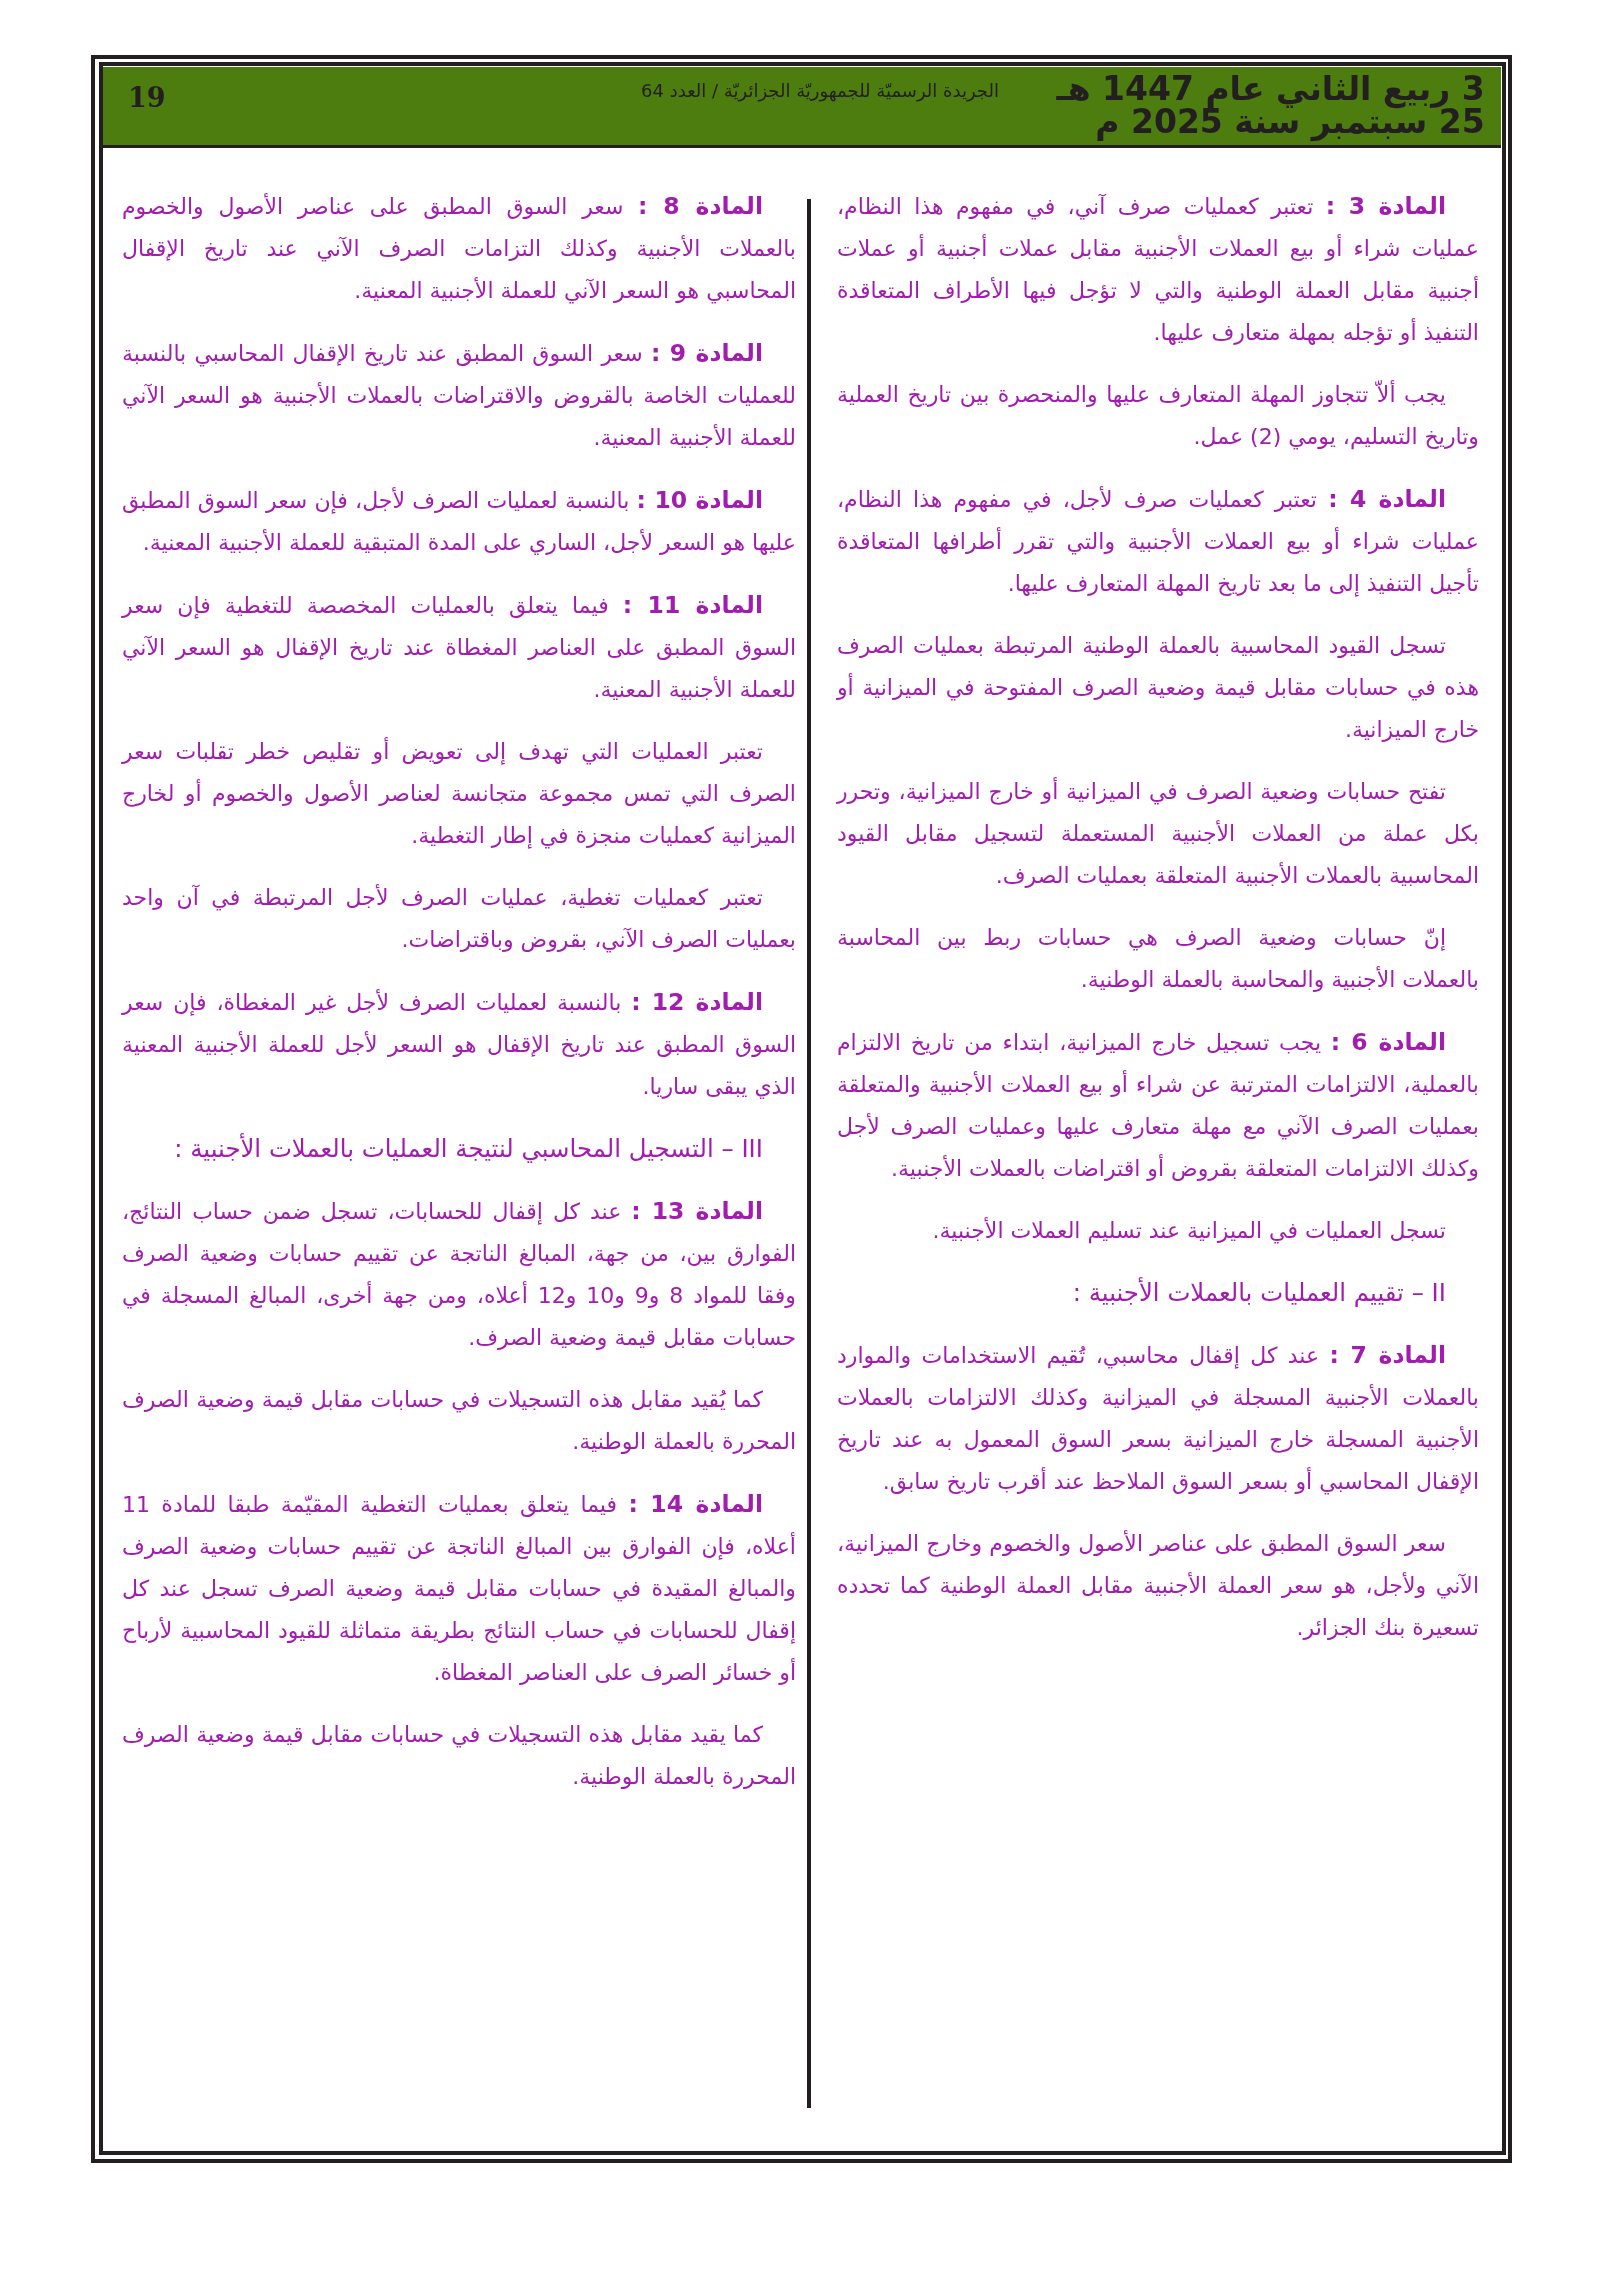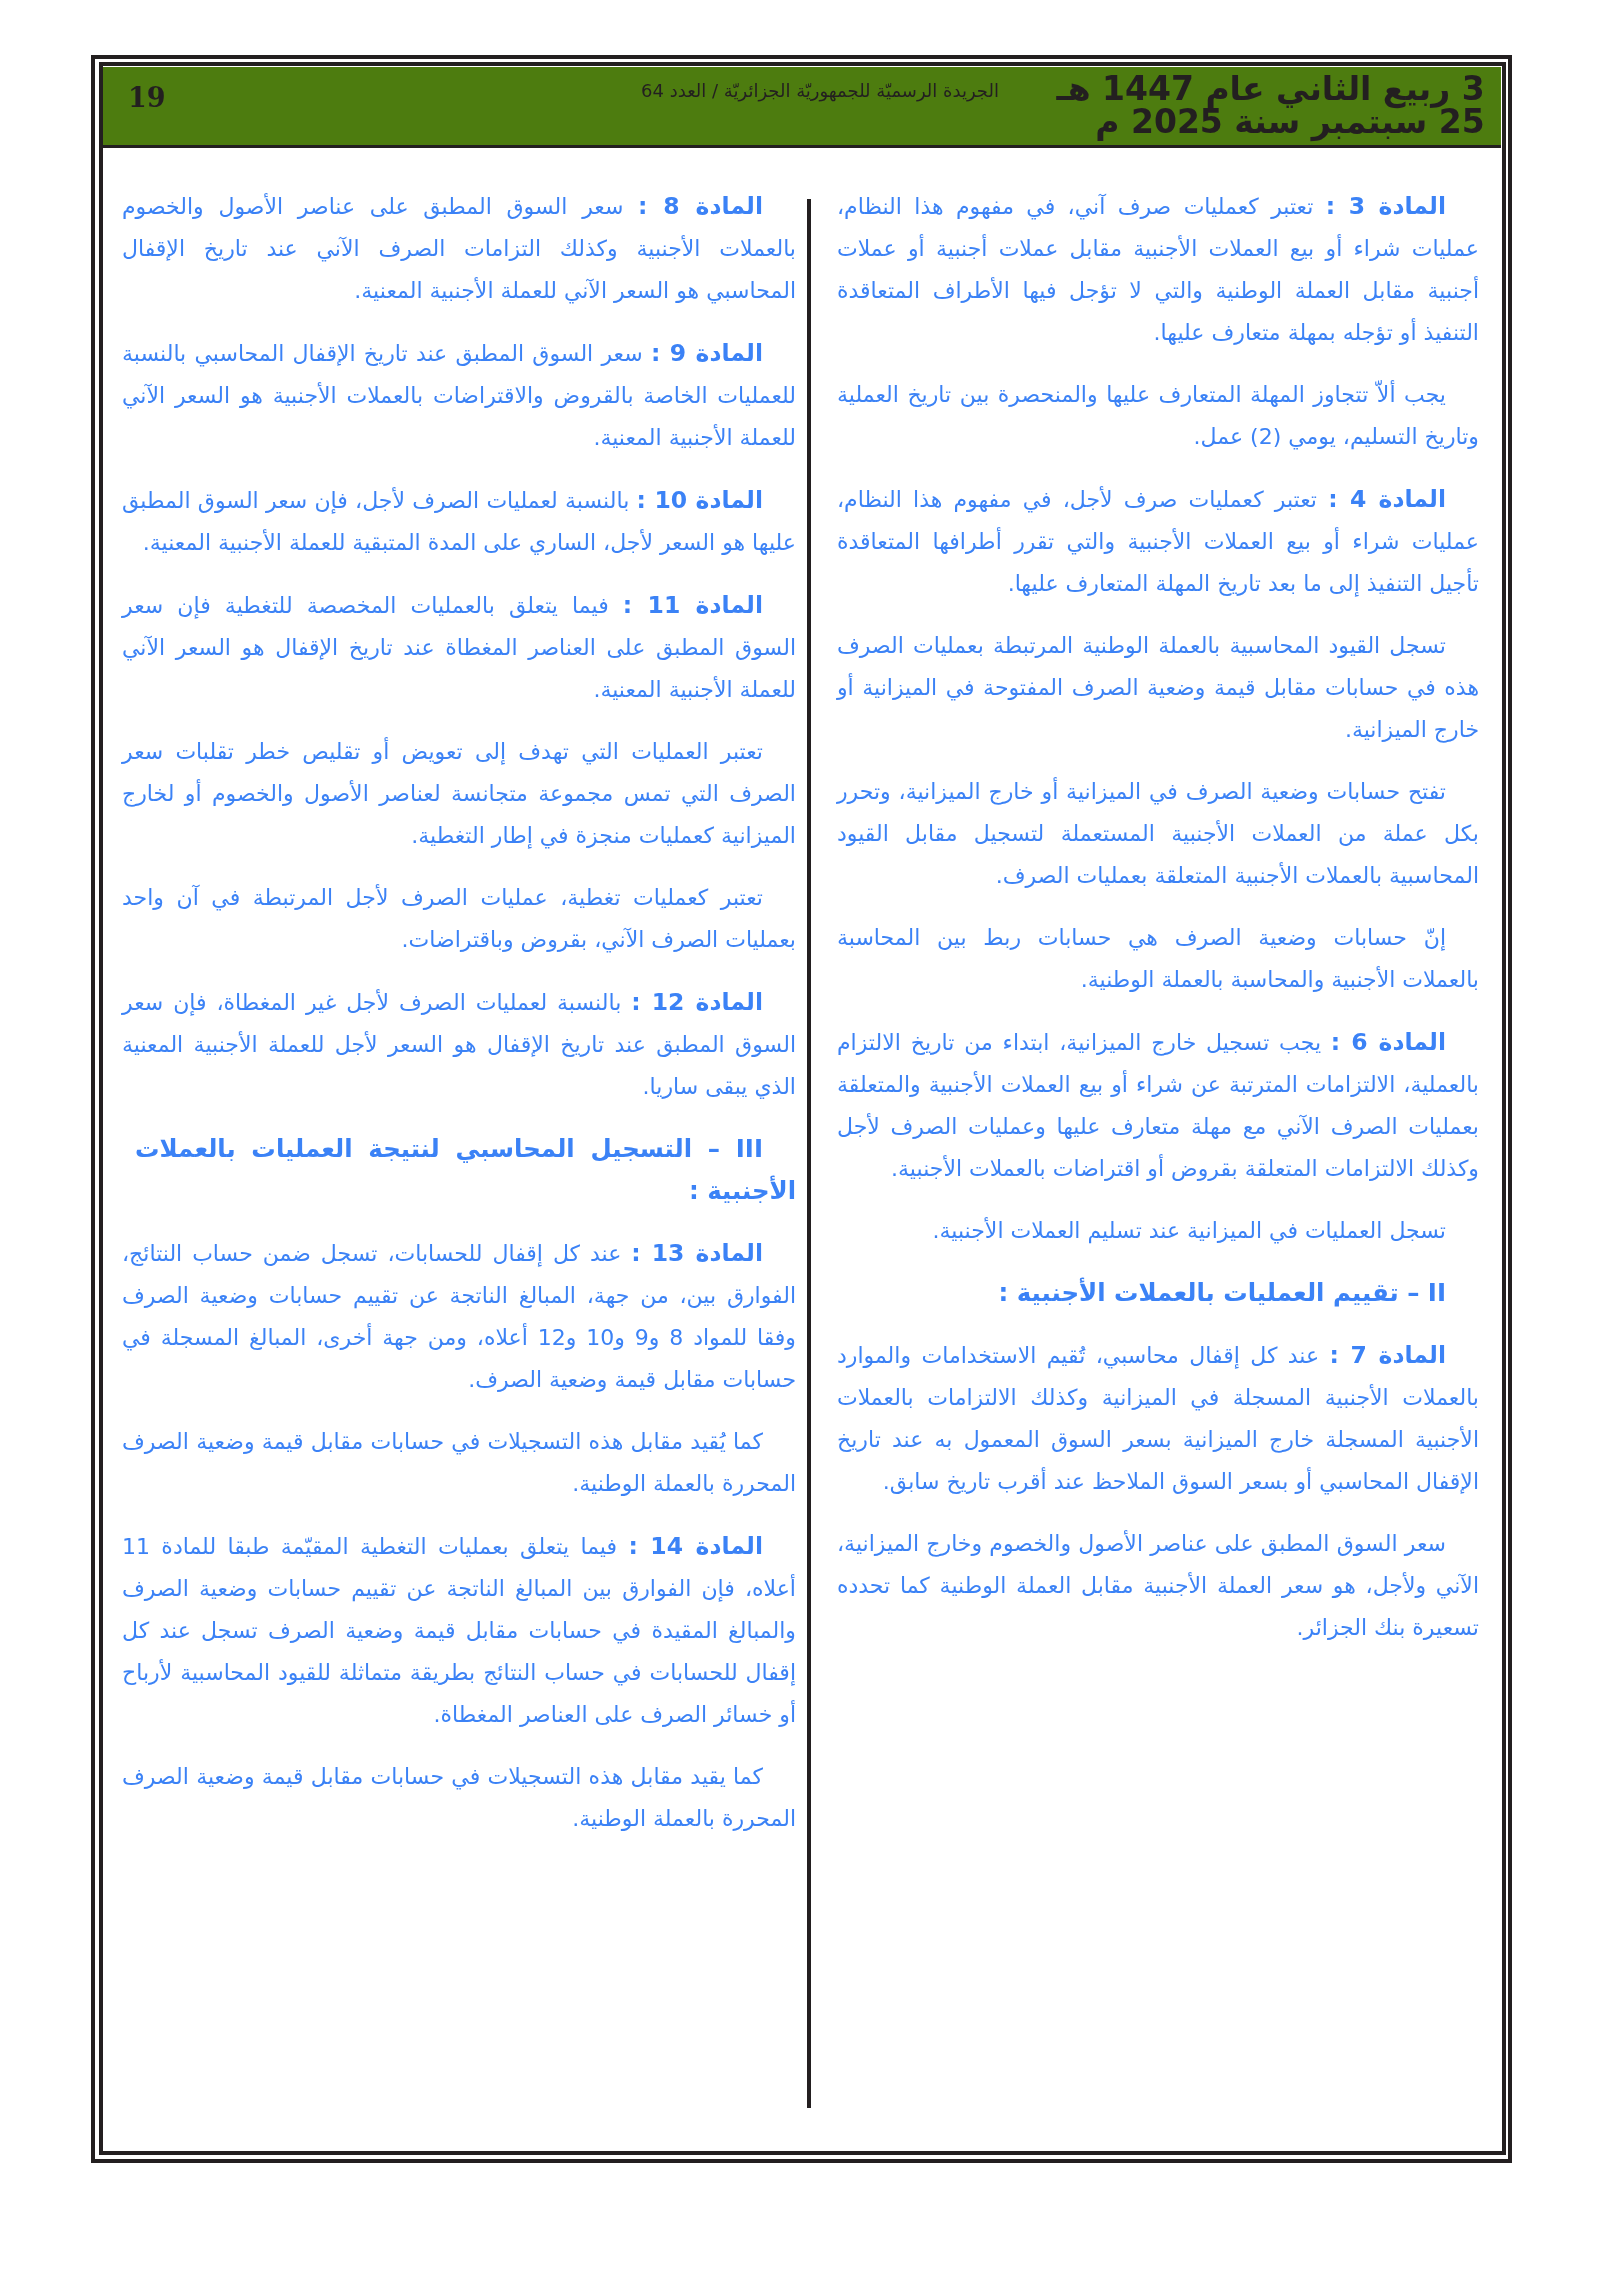--- a/index.html
+++ b/index.html
@@ -25,28 +25,28 @@
     padding-left:36px;
   }
   .hdr-date {
     position:absolute; right:16.3px; top:5.4px; direction:rtl; 
     font-size:33px; font-weight:bold; line-height:33px;
     font-family:"DejaVu Sans", sans-serif;
   }
   .col {
     position:absolute; top:185px; direction:rtl; text-align:justify;
     font-family:"DejaVu Sans", sans-serif; font-size:22px; line-height:42px;
-    color:#3b82f6;
+    color:#a21caf;
   }
   .col-right { left:837px; width:642px; }
   .col-left  { left:122px; width:674px; }
   .divider { position:absolute; left:807px; top:199px; width:3.6px; height:1909px; background:#231f20; }
   .para { margin:0 0 20px 0; text-indent:33px; text-align-last:right; }
   .para .lbl { font-weight:bold; font-size:23.5px; }
-  .section { margin:0 0 20px 13px; font-weight:bold; font-size:24.4px; text-indent:33px; text-align-last:right; }
+  .section { margin:0 0 20px 13px; font-weight:normal; font-size:24.4px; text-indent:33px; text-align-last:right; }
 </style>
 </head>
 <body>
 
 <div class="frame-outer"></div>
 <div class="frame-inner"></div>
 
 <div class="header">
   <span class="hdr-page">19</span>
   <div class="hdr-title">الجريدة الرسميّة للجمهوريّة الجزائريّة / العدد 64</div>

